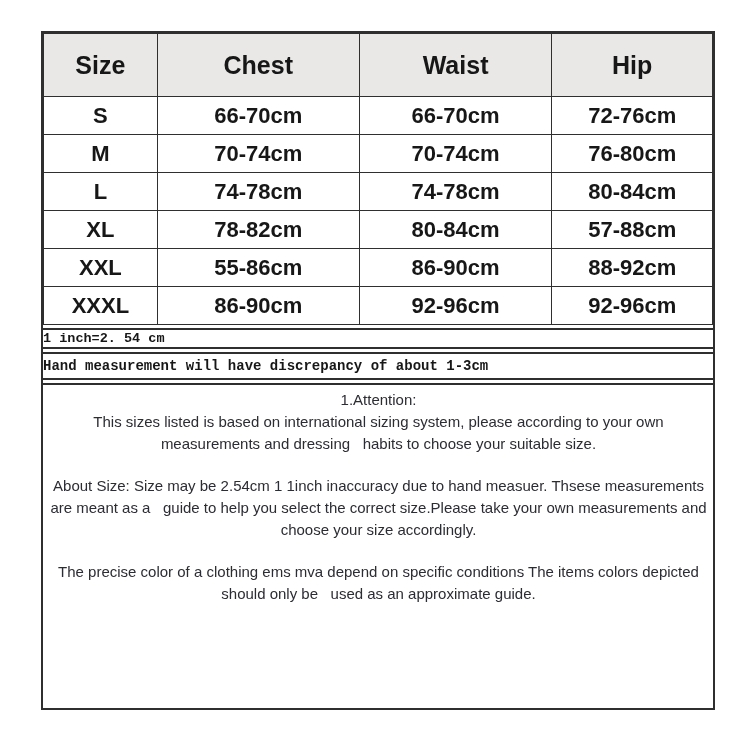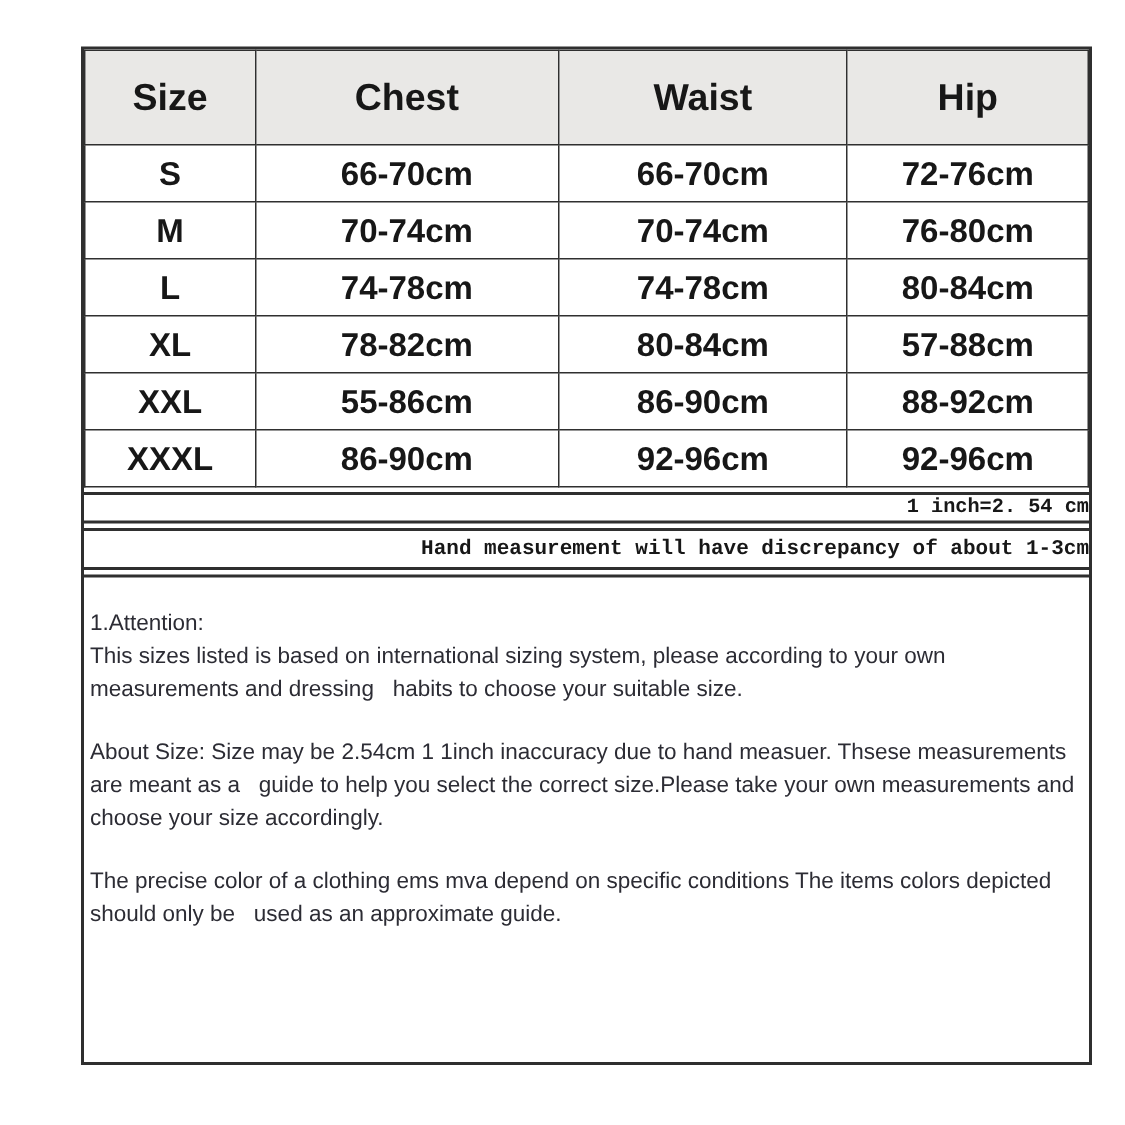--- a/index.html
+++ b/index.html
@@ -11,21 +11,21 @@
   }
   html,body{margin:0;padding:0;background:var(--page_bg);}
   .stage{
     position:relative;
     width:750px;height:750px;
     background:var(--page_bg);
     font-family:"Liberation Sans",sans-serif;
     overflow:hidden;
   }
   .panel{
-    position:absolute;left:54px;top:31px;
+    position:absolute;left:41px;top:31px;
     width:674px;height:679px;
     box-sizing:border-box;
     border:2px solid var(--border);
     background:var(--page_bg);
     overflow:hidden;
   }
   table.size-table{
     width:100%;
     border-collapse:collapse;
     table-layout:fixed;
@@ -46,35 +46,36 @@
   }
   .size-table td{
     height:37px;
     font-size:22px;
     background:#ffffff;
   }
   .banner{
     margin-top:3px;
     border-top:2px solid var(--border);
     border-bottom:2px solid var(--border);
-    text-align:right;
+    text-align:left;
     font-family:"Liberation Mono",monospace;
     font-weight:bold;
     color:var(--table_text);
     white-space:pre;
   }
   .banner.b1{font-size:13.5px;line-height:17px;}
   .banner.b2{font-size:14px;line-height:24px;}
   .notes{
     margin-top:3px;
     border-top:2px solid var(--border);
-    padding:20px 3px 0 4px;
+    padding:4px 3px 0 4px;
     font-size:15px;
     line-height:22px;
     color:var(--note_text);
+    text-align:center;
   }
   .note{margin:0 0 20px 0;}
   .note-title{white-space:pre-wrap;}
   .note-title:empty{display:none;}
   .note-body{white-space:pre-wrap;}
 </style>
 </head>
 <body>
 
 <div class="stage">

